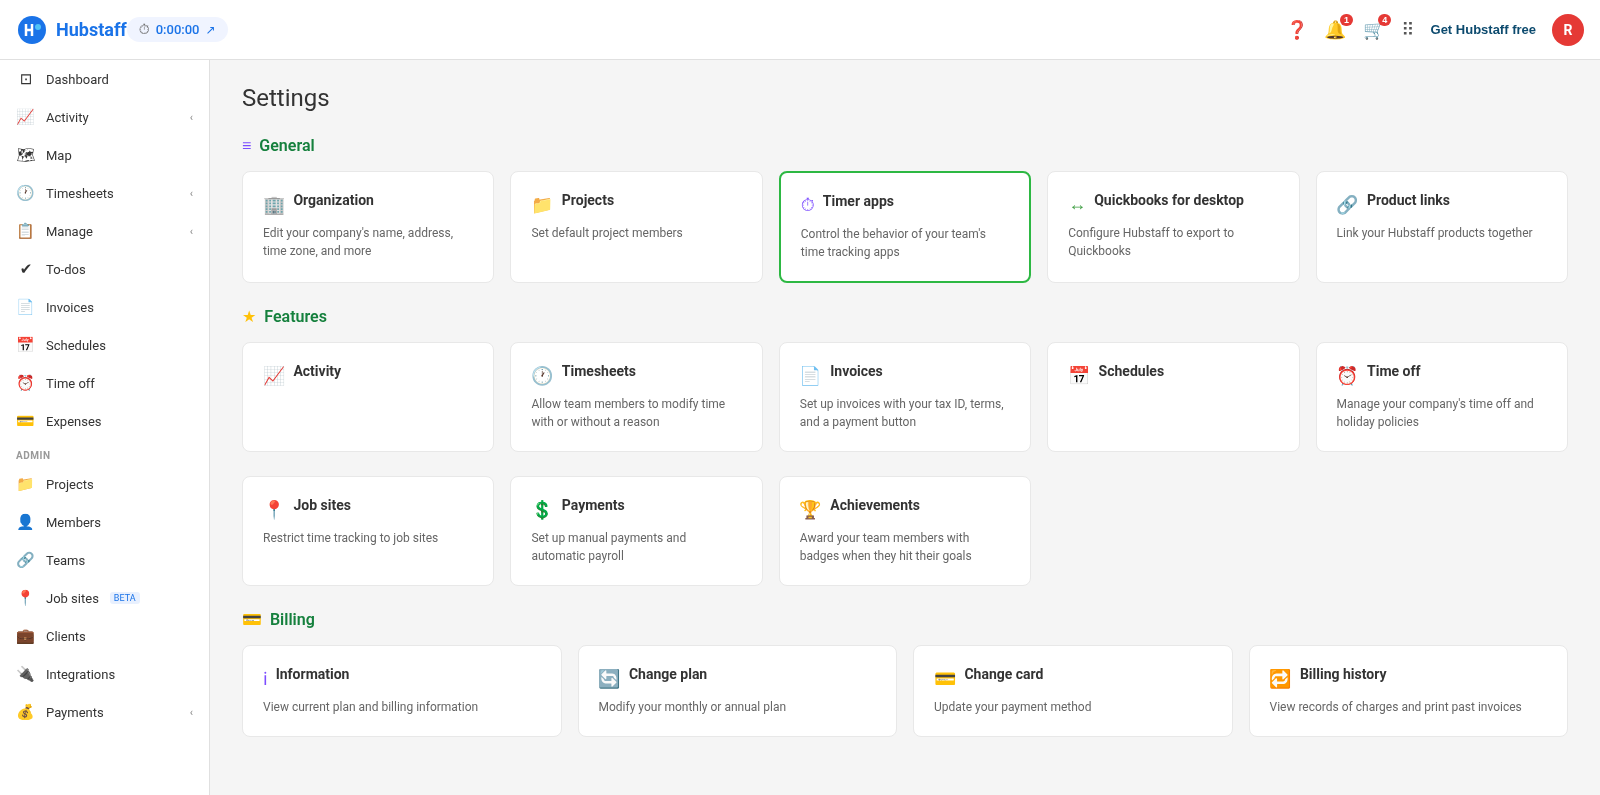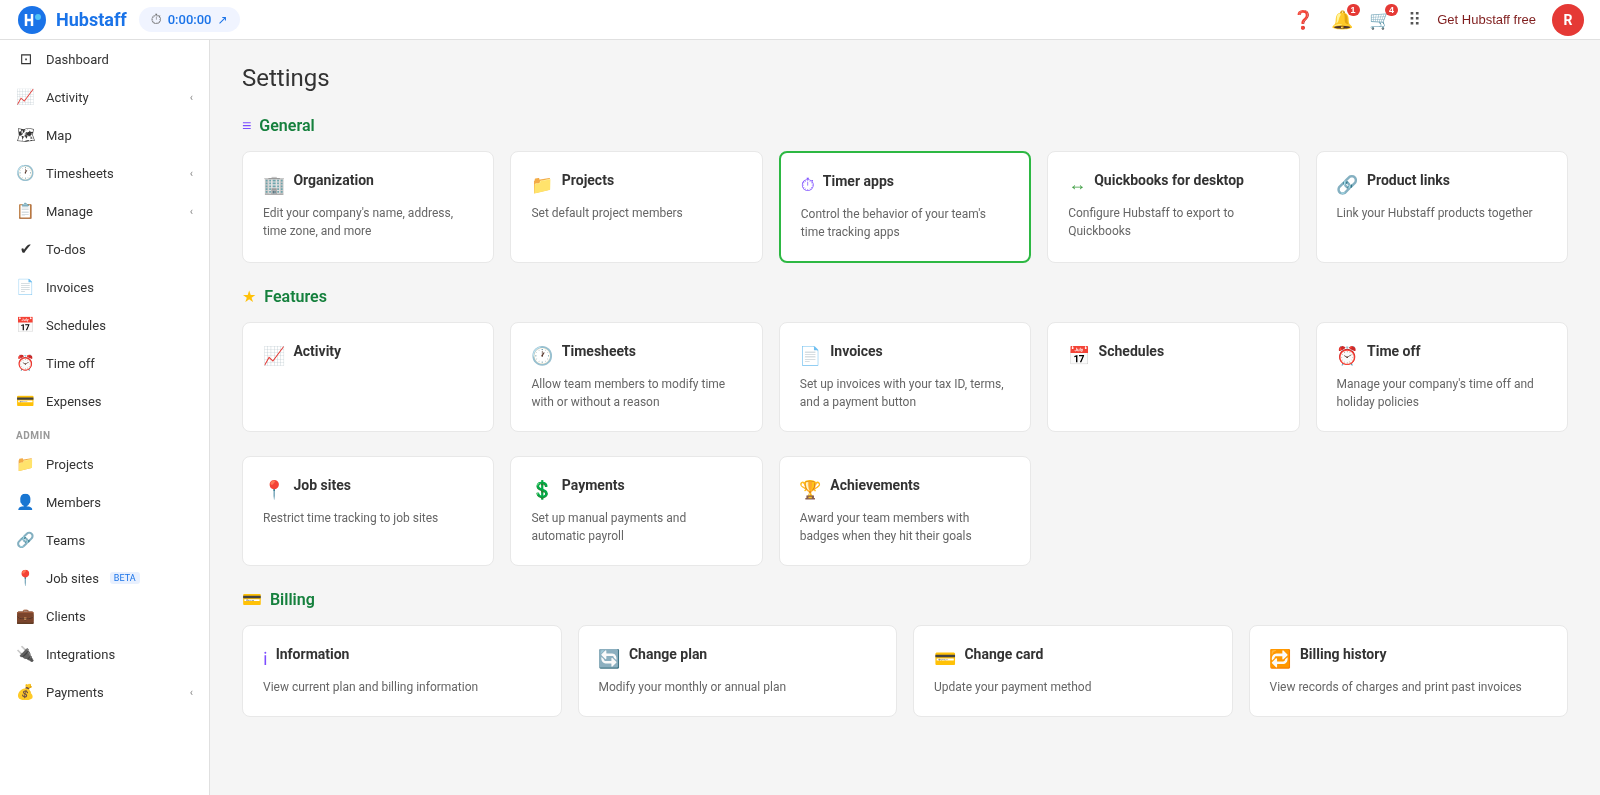--- a/index.html
+++ b/index.html
@@ -1,29 +1,29 @@
 <!DOCTYPE html>
 <html><head>
   <meta charset="utf-8">
   <style>
     * { box-sizing: border-box; margin: 0; padding: 0; }
     body { font-family: -apple-system, BlinkMacSystemFont, 'Segoe UI', Roboto, sans-serif; background: #f5f5f5; display: flex; flex-direction: column; height: 100vh; overflow: hidden; }
 
     
-    .topbar { display: flex; align-items: center; height: 40px; background: #fff; border-bottom: 1px solid #e0e0e0; padding: 11px 16px; gap: 12px; z-index: 10; }
+    .topbar { display: flex; align-items: center; height: 60px; background: #fff; border-bottom: 1px solid #e0e0e0; padding: 11px 16px; z-index: 10; }
     .topbar-logo { display: flex; align-items: center; gap: 8px; font-weight: 700; font-size: 18px; color: #1a73e8; }
     .logo-icon { width: 32px; height: 32px; }
     .topbar-timer { display: flex; align-items: center; gap: 6px; background: #f0f4ff; border-radius: 20px; padding: 4px 12px; font-size: 13px; color: #333; }
     .timer-clock-icon { color: #666; font-size: 14px; }
     .timer-time { font-weight: 500; color: #1a73e8; text-align: center; }
     .timer-expand { color: #1a73e8; font-size: 12px; }
     .topbar-right { margin-left: auto; display: flex; align-items: center; gap: 16px; }
     .topbar-icon-btn { position: relative; background: none; border: none; cursor: pointer; color: #555; font-size: 18px; display: flex; align-items: center; }
     .badge { position: absolute; top: -5px; right: -6px; background: #e53935; color: #fff; font-size: 9px; border-radius: 10px; padding: 1px 4px; font-weight: 700; }
-    .get-free-btn { color: #7f1d1d; font-size: 13px; font-weight: 400; text-decoration: none; cursor: pointer; background: none; border: none; }
+    .get-free-btn { color: #0c4a6e; font-size: 13px; font-weight: 700; text-decoration: none; cursor: pointer; background: none; border: none; }
     .avatar { width: 32px; height: 32px; border-radius: 50%; background: #e53935; color: #fff; display: flex; align-items: center; justify-content: center; font-weight: 700; font-size: 14px; cursor: pointer; }
 
     
     .layout { display: flex; flex: 1; overflow: hidden; }
 
     
     .sidebar { width: 210px; background: #fff; border-right: 1px solid #e0e0e0; overflow-y: auto; flex-shrink: 0; }
     .sidebar-item { display: flex; align-items: center; padding: 10px 16px; font-size: 13px; color: #333; cursor: pointer; gap: 10px; position: relative; }
     .sidebar-item .icon { font-size: 15px; width: 20px; text-align: center; }
     .sidebar-item .chevron { margin-left: auto; font-size: 11px; color: #888; }

